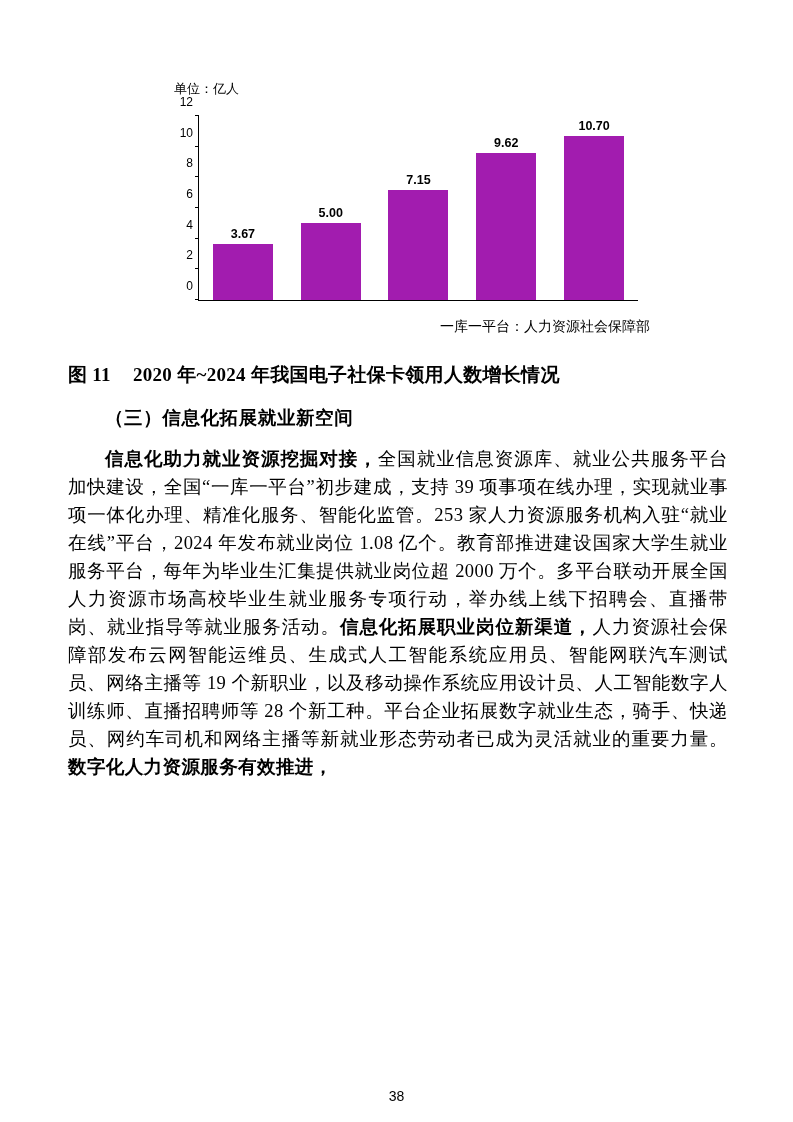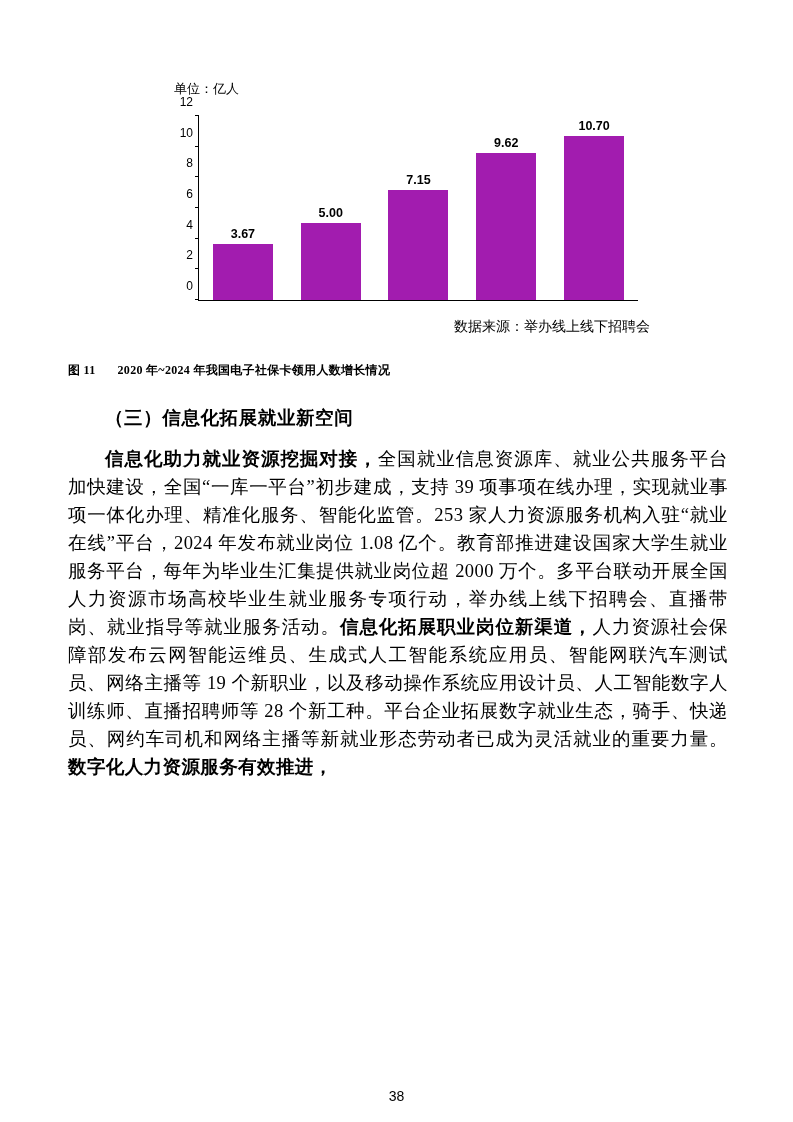--- a/index.html
+++ b/index.html
@@ -124,21 +124,21 @@
     font-family: "Liberation Serif", serif;
     white-space: nowrap;
   }
 
   
   .fig-caption {
     position: absolute;
     left: 68px;
     top: 362px;
     width: 660px;
-    font-size: 12px;
+    font-size: 19px;
     font-weight: bold;
     font-family: "Liberation Serif", serif;
     letter-spacing: 0.3px;
   }
   .fig-caption .gap {
     display: inline-block;
     width: 22px;
   }
 
   
@@ -226,21 +226,21 @@
         </div>
         <div class="bar-wrap">
           <div class="bar" style="height:89.17%">
             <span class="bar-label">10.70</span>
           </div>
         </div>
       </div>
     </div>
 
 
-    <div class="source">数据来源：举办线上线下招聘会</div>
+    <div class="source">一库一平台：人力资源社会保障部</div>
   </div>
 
   <div class="fig-caption">
     <span>图 11</span><span class="gap"></span><span>2020 年~2024 年我国电子社保卡领用人数增长情况</span>
   </div>
 
   <div class="section-head">（三）信息化拓展就业新空间</div>
 
   <div class="body">
     <p><b>信息化助力就业资源挖掘对接，</b><span>全国就业信息资源库、就业公共服务平台加快建设，全国“一库一平台”初步建成，支持 39 项事项在线办理，实现就业事项一体化办理、精准化服务、智能化监管。253 家人力资源服务机构入驻“就业在线”平台，2024 年发布就业岗位 1.08 亿个。教育部推进建设国家大学生就业服务平台，每年为毕业生汇集提供就业岗位超 2000 万个。多平台联动开展全国人力资源市场高校毕业生就业服务专项行动，举办线上线下招聘会、直播带岗、就业指导等就业服务活动。</span><b>信息化拓展职业岗位新渠道，</b><span>人力资源社会保障部发布云网智能运维员、生成式人工智能系统应用员、智能网联汽车测试员、网络主播等 19 个新职业，以及移动操作系统应用设计员、人工智能数字人训练师、直播招聘师等 28 个新工种。平台企业拓展数字就业生态，骑手、快递员、网约车司机和网络主播等新就业形态劳动者已成为灵活就业的重要力量。</span><b>数字化人力资源服务有效推进，</b></p>

